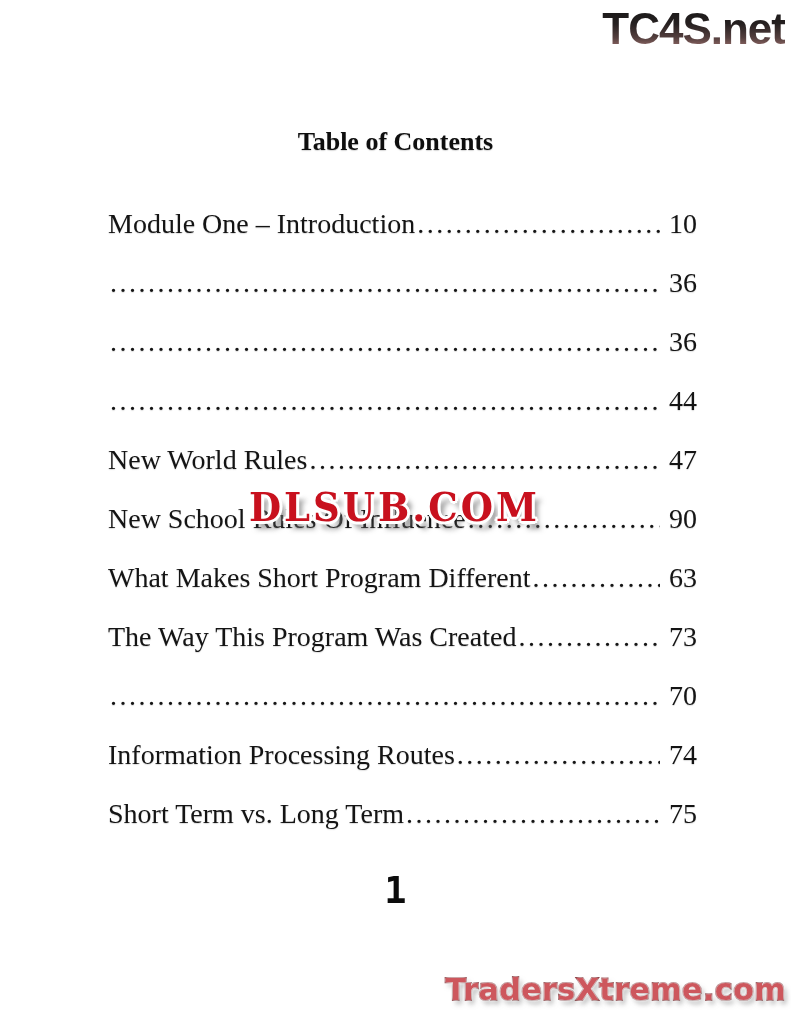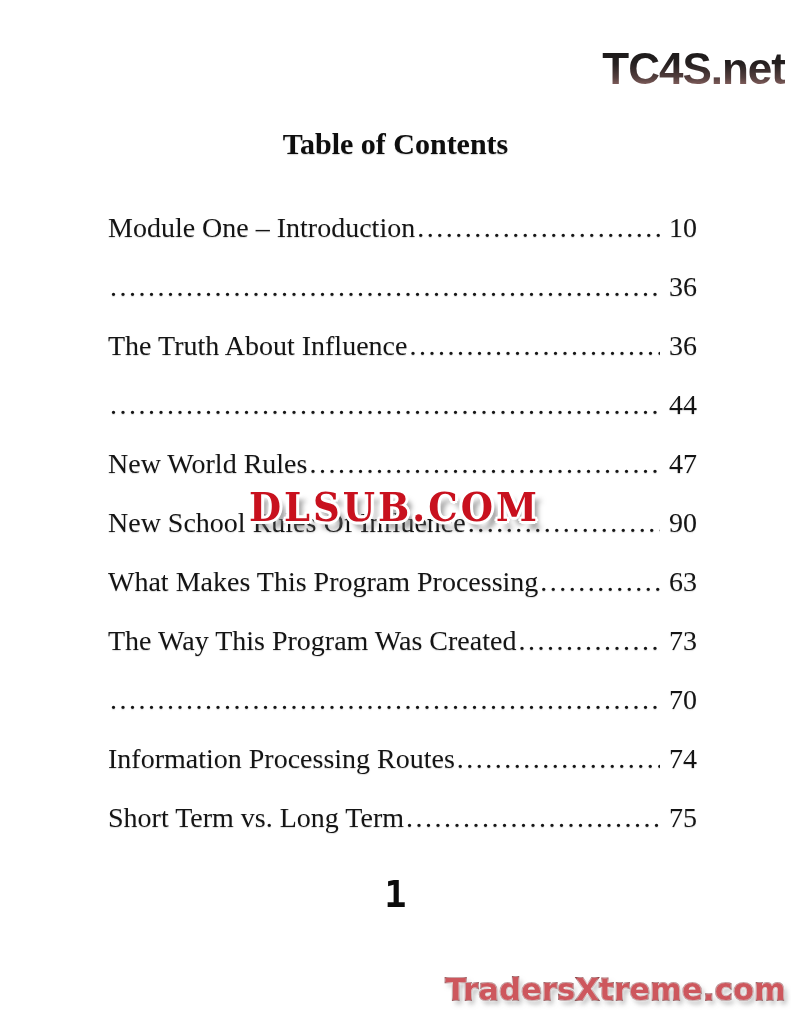--- a/index.html
+++ b/index.html
@@ -21,29 +21,28 @@
     font-family: "Liberation Sans", sans-serif;
     font-weight: 900;
     font-size: 44px;
     letter-spacing: -1px;
     background: linear-gradient(to bottom, #161616 0%, #262020 40%, #55403f 68%, #8d6664 85%, #b79a98 100%);
     -webkit-background-clip: text;
     background-clip: text;
     -webkit-text-fill-color: transparent;
     color: #3a2f2e;
     filter: blur(0.3px);
-    margin-top: 40px;
   }
 
   
   .title {
     padding-top: 127px;
     text-align: center;
     font-weight: bold;
-    font-size: 30px;
+    font-size: 26px;
     color: #0e0e0e;
     text-shadow: 0 1px 1px rgba(140,140,140,0.35);
   }
 
   
   .toc {
     margin: 51px 94px 0 108px; 
   }
   .toc-row {
     display: flex;
@@ -126,21 +125,20 @@
       <span class="toc-dots">......................................................................................................................................................</span>
       <span class="toc-page">10</span>
     </div>
 
     <div class="toc-row">
       <span class="toc-dots">......................................................................................................................................................</span>
       <span class="toc-page">36</span>
     </div>
 
     <div class="toc-row">
-      <span class="toc-label">The Truth About Influence</span>
       <span class="toc-dots">......................................................................................................................................................</span>
       <span class="toc-page">36</span>
     </div>
 
     <div class="toc-row">
       <span class="toc-dots">......................................................................................................................................................</span>
       <span class="toc-page">44</span>
     </div>
 
     <div class="toc-row">
@@ -149,21 +147,21 @@
       <span class="toc-page">47</span>
     </div>
 
     <div class="toc-row">
       <span class="toc-label">New School Rules Of Influence</span>
       <span class="toc-dots">......................................................................................................................................................</span>
       <span class="toc-page">90</span>
     </div>
 
     <div class="toc-row">
-      <span class="toc-label">What Makes This Program Processing</span>
+      <span class="toc-label">What Makes Short Program Different</span>
       <span class="toc-dots">......................................................................................................................................................</span>
       <span class="toc-page">63</span>
     </div>
 
     <div class="toc-row">
       <span class="toc-label">The Way This Program Was Created</span>
       <span class="toc-dots">......................................................................................................................................................</span>
       <span class="toc-page">73</span>
     </div>
 

